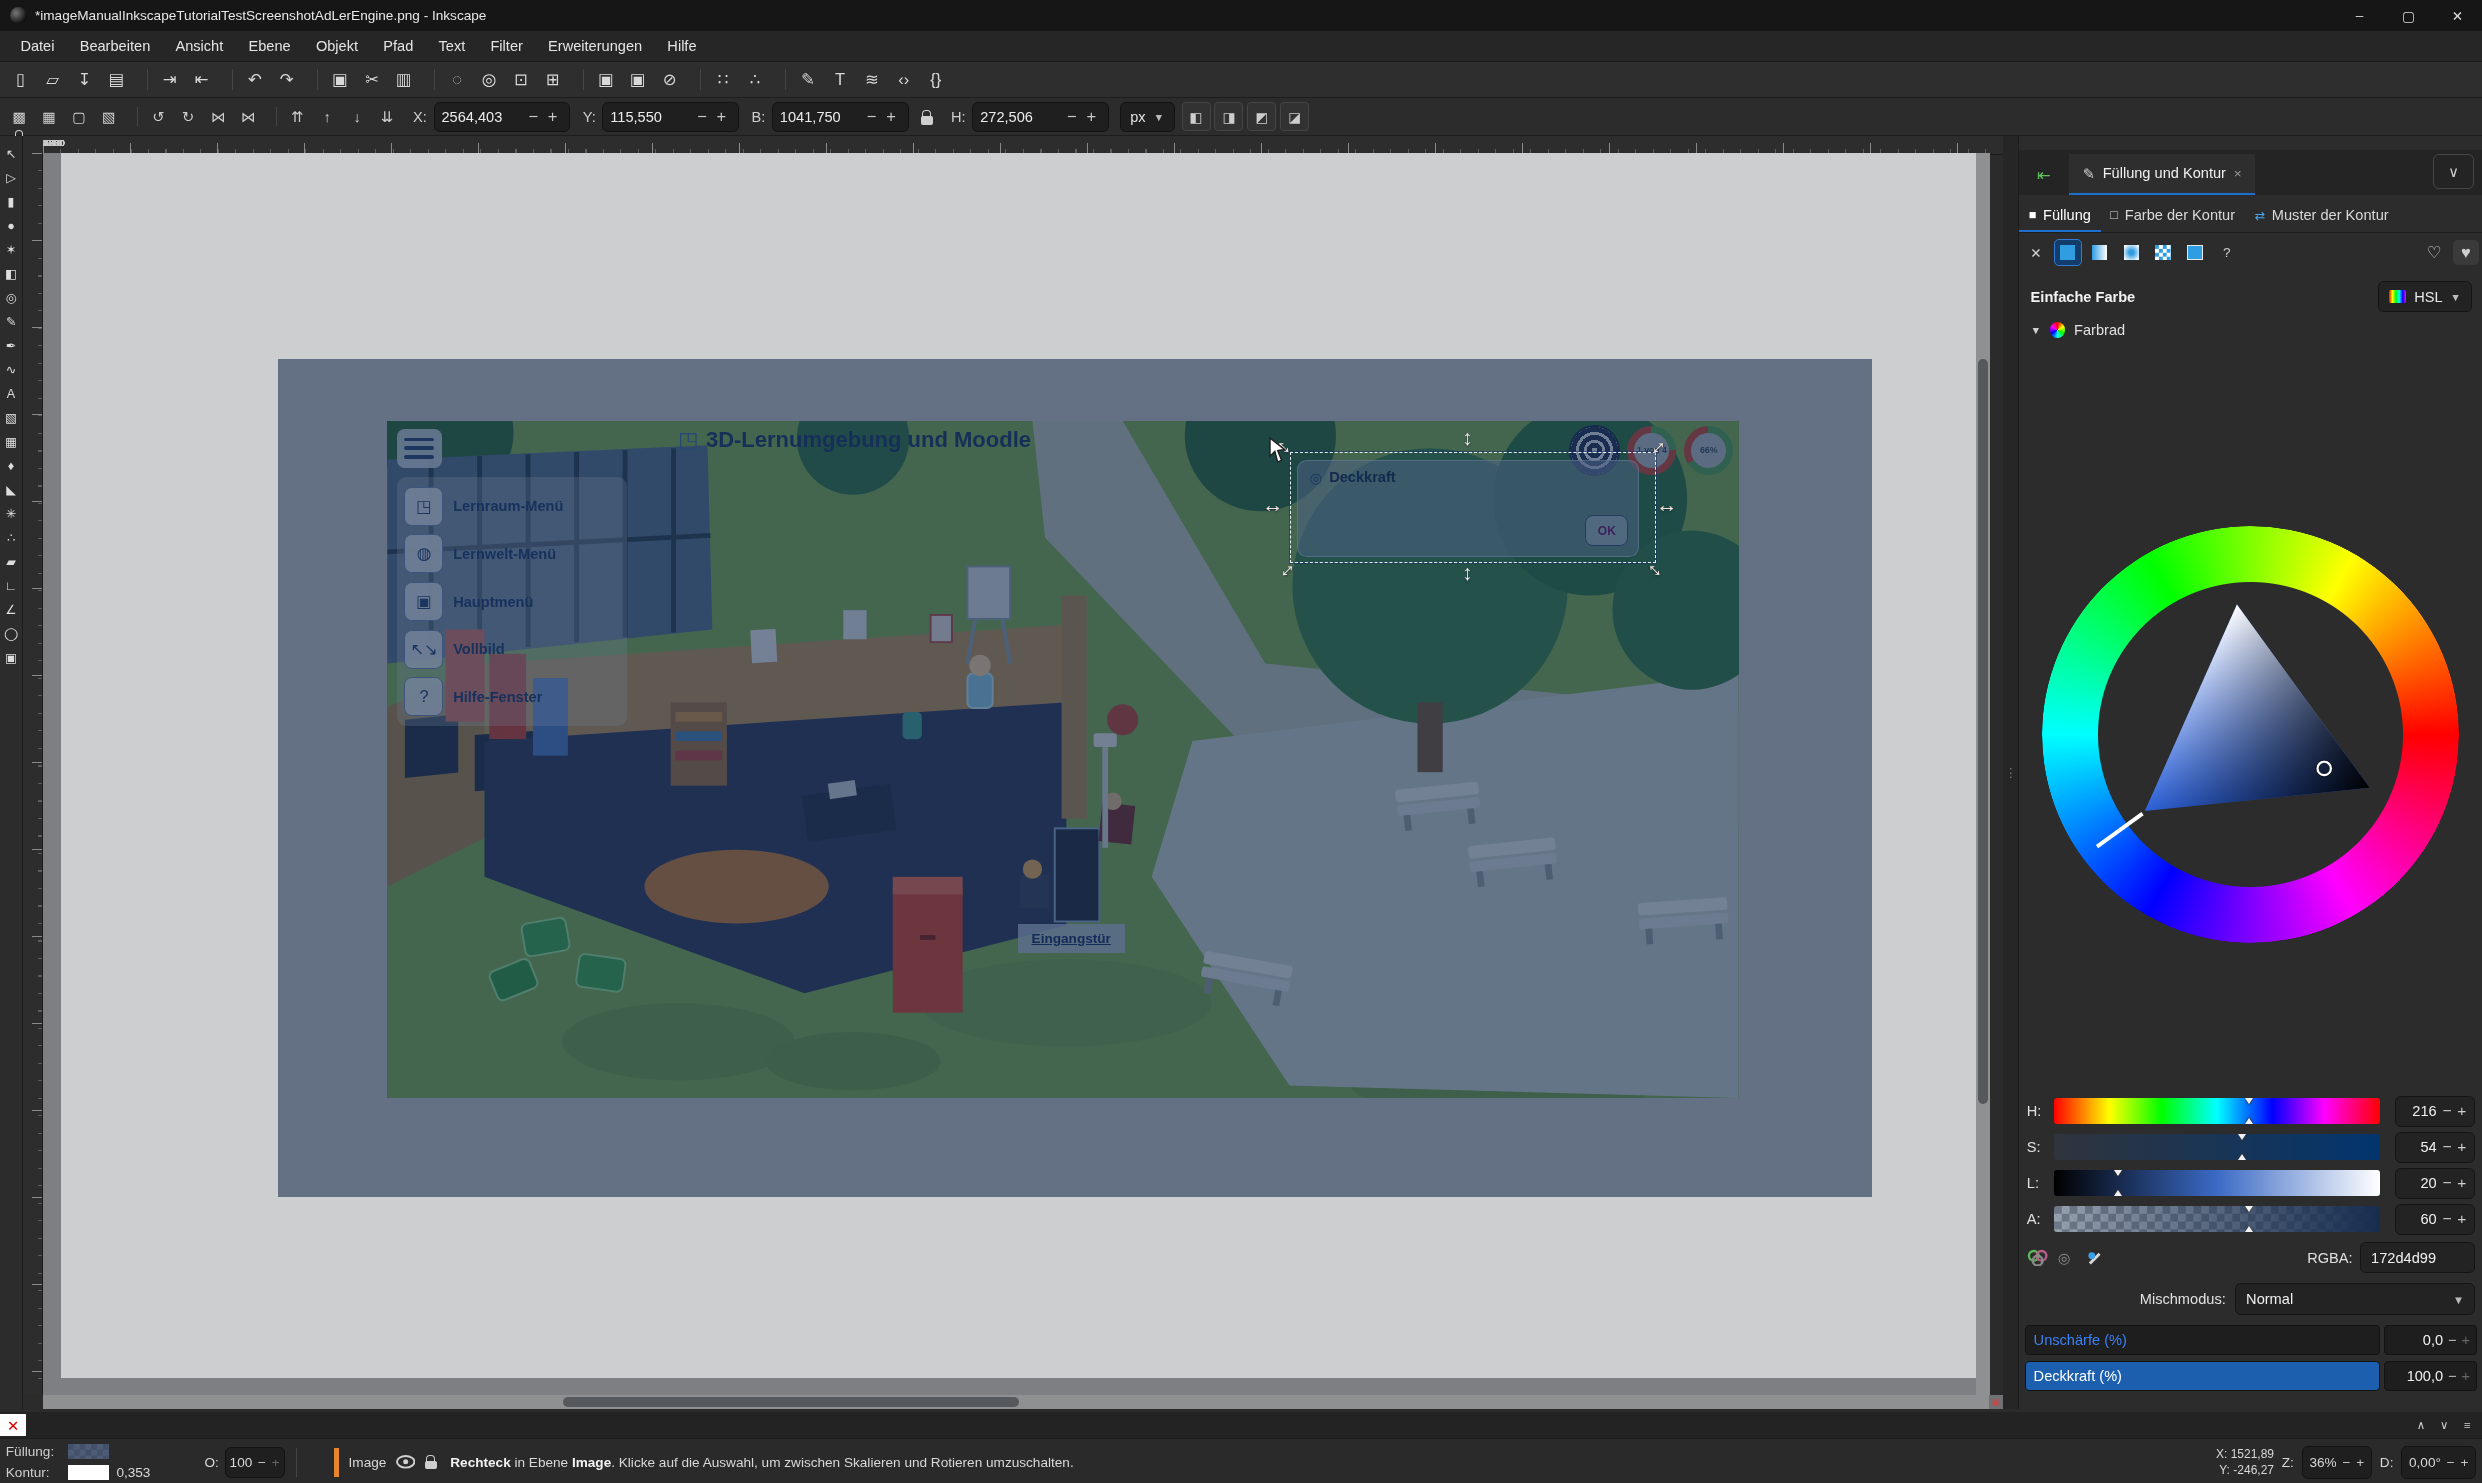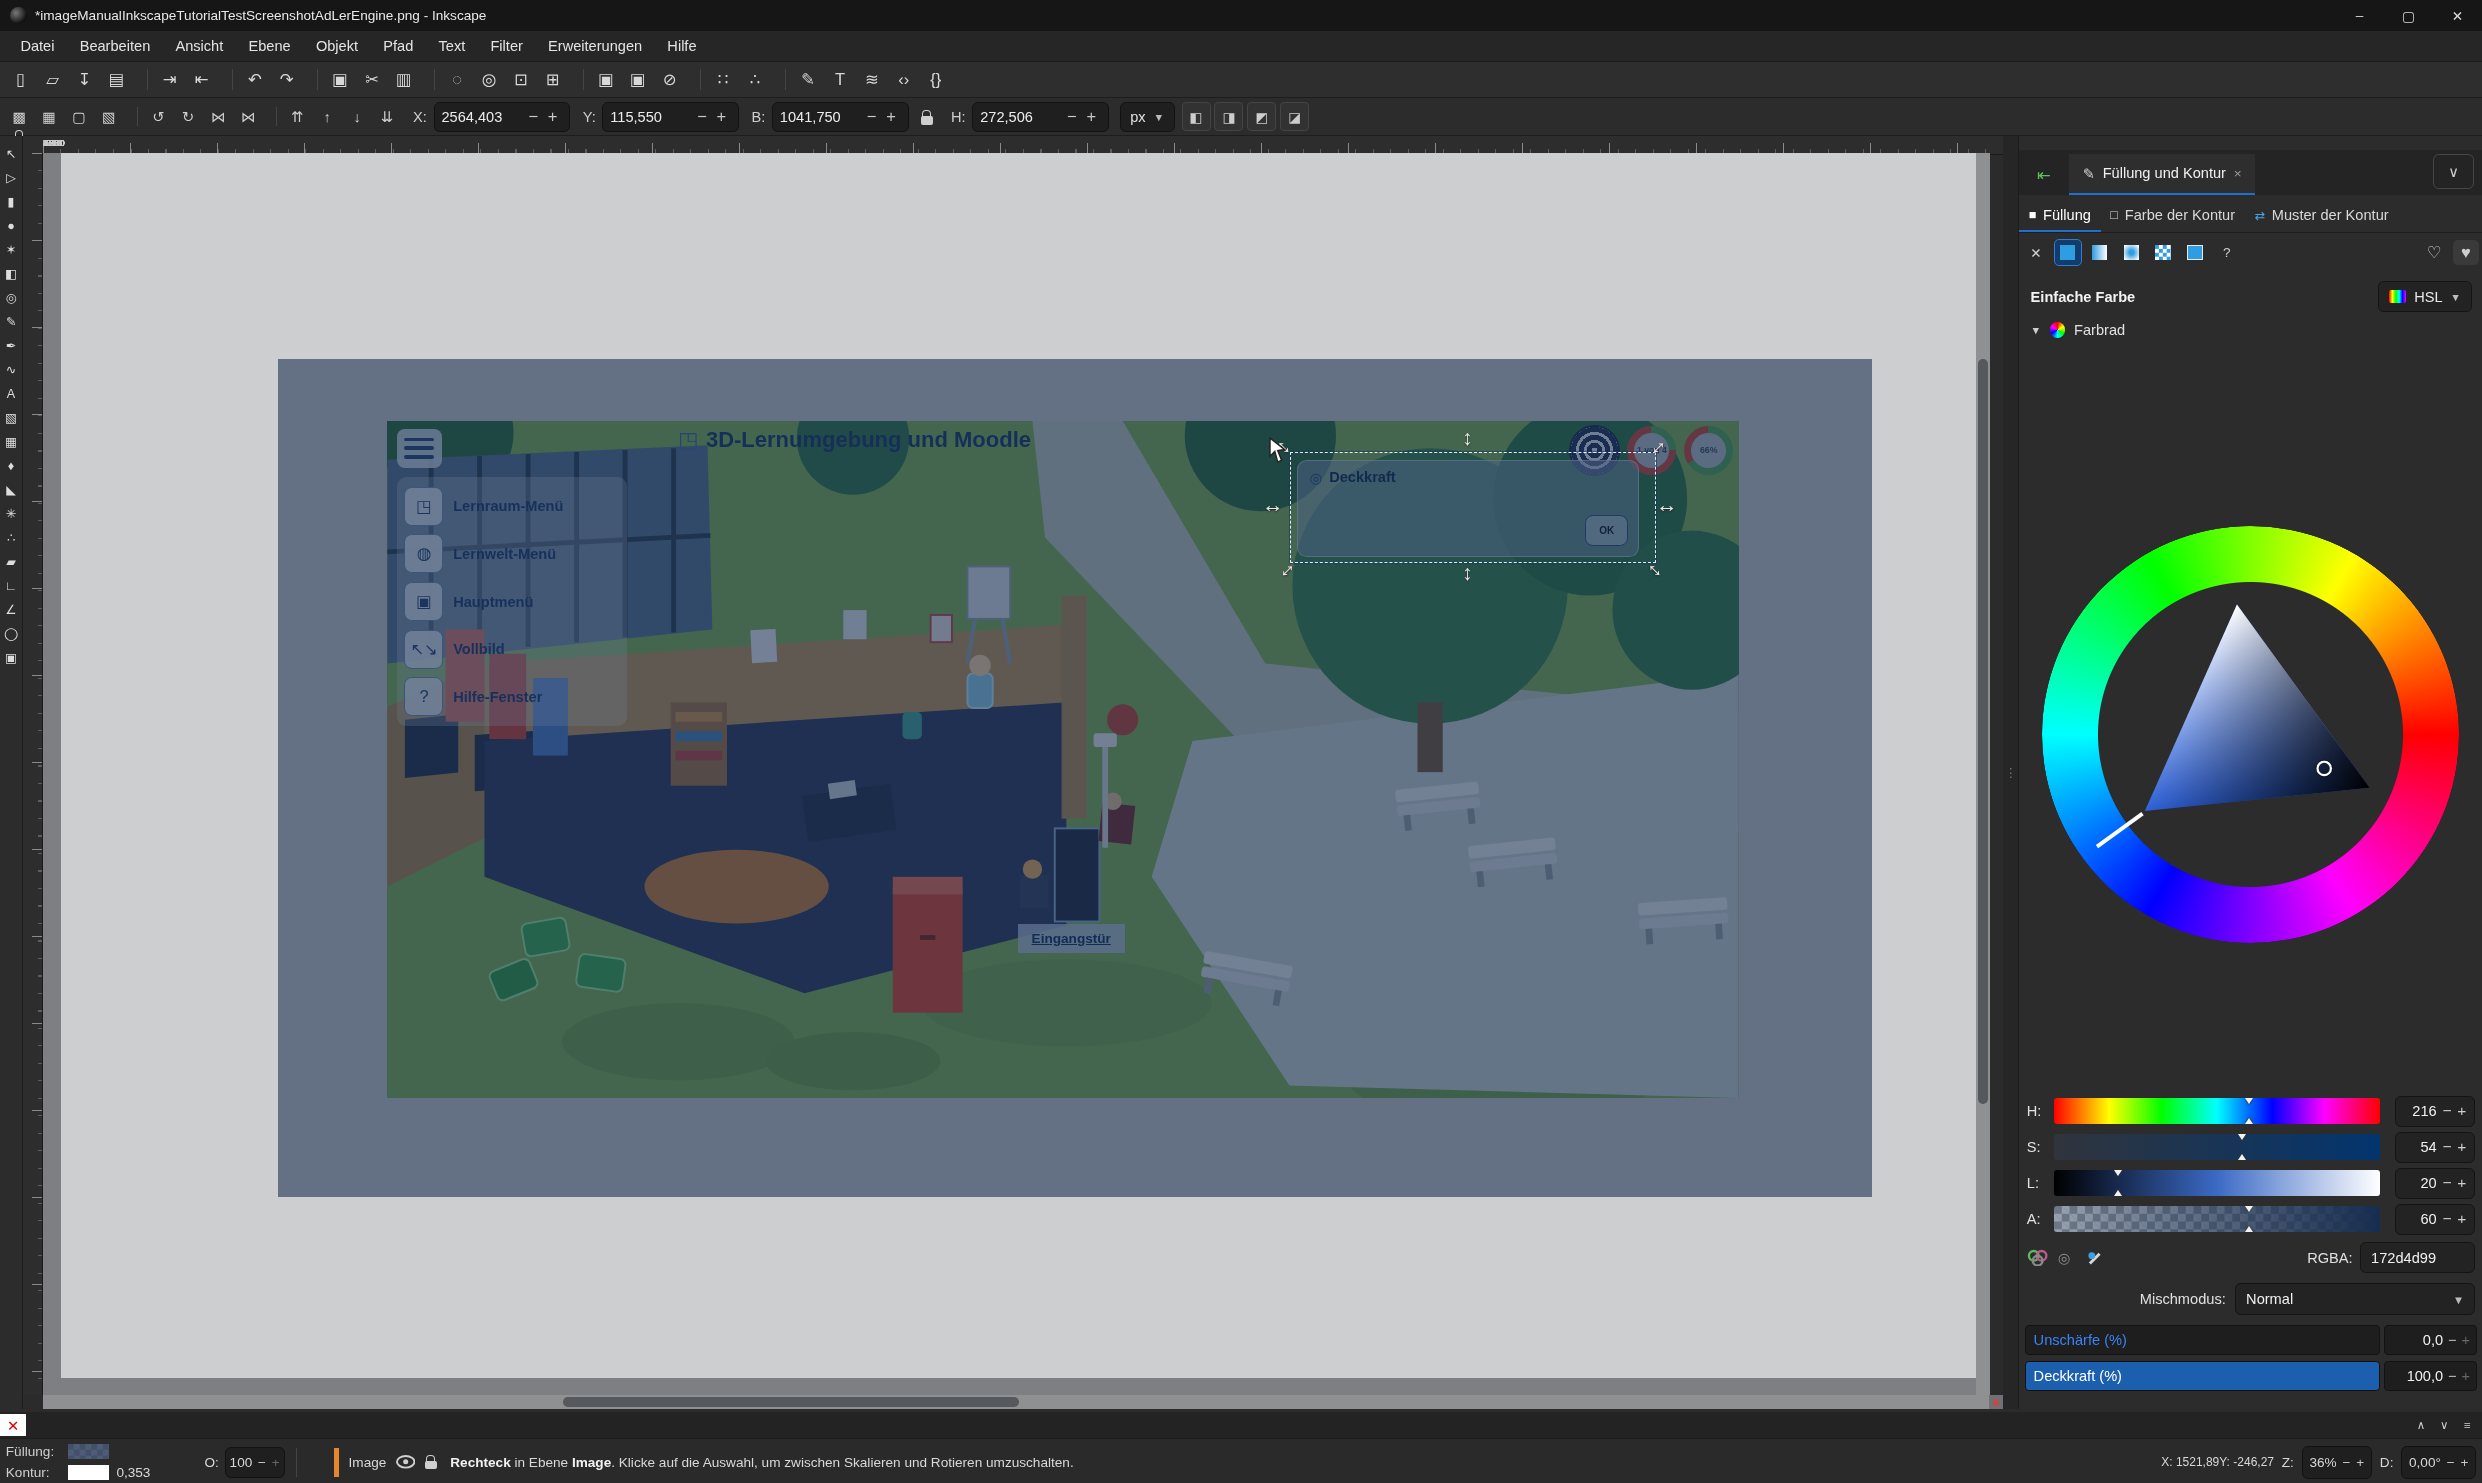--- a/index.html
+++ b/index.html
@@ -68,21 +68,21 @@
   .badges{position:absolute;right:5.8px;top:3.9px;display:flex;align-items:center;gap:7.8px;}
   .dartboard{width:47px;height:47px;border-radius:50%;background:repeating-radial-gradient(circle,#e9eef8 0 2.9px,#22365e 2.9px 7.8px);border:2.9px solid #1c2f53;}
   .ring{width:49px;height:49px;border-radius:50%;display:flex;align-items:center;justify-content:center;position:relative;}
   .ring .inner{width:35px;height:35px;border-radius:50%;background:#b9c4cc;display:flex;align-items:center;justify-content:center;font-size:8.7px;font-weight:bold;color:#3a4f66;text-align:center;}
   .ring1{background:conic-gradient(#58a85c 0 25%,#cc4b3f 25% 100%);}
   .ring2{background:conic-gradient(#58a85c 0 66%,#cc4b3f 66% 100%);}
   .lz-panel{position:absolute;left:910px;top:39px;width:342px;height:97px;background:rgba(150,170,205,0.55);border:1px solid rgba(222,234,252,0.55);border-radius:9.7px;padding:7.8px 11.6px;box-sizing:border-box;}
   .lz-title{display:flex;align-items:center;gap:6.8px;font-size:14.6px;font-weight:bold;color:#142d58;}
   .lz-ticon{font-size:14.6px;color:#2a4a80;}
   .lz-body{margin-top:5.8px;font-size:10.2px;line-height:1.5;color:#16305c;width:257px;}
-  .lz-ok{position:absolute;right:9.7px;bottom:9.7px;width:41px;height:29px;border:1.9px solid #37518a;border-radius:7.8px;background:rgba(212,224,246,0.55);color:#0f172a;font-weight:bold;font-size:10px;display:flex;align-items:center;justify-content:center;}
+  .lz-ok{position:absolute;right:9.7px;bottom:9.7px;width:41px;height:29px;border:1.9px solid #37518a;border-radius:7.8px;background:rgba(212,224,246,0.55);color:#701a75;font-weight:bold;font-size:12px;display:flex;align-items:center;justify-content:center;}
   .door-chip{position:absolute;left:631px;top:503px;padding:6.8px 13.6px;background:rgba(188,202,232,0.82);border-radius:0;font-size:13.6px;font-weight:bold;color:#16336b;text-decoration:underline;}
   
   .dock{position:absolute;left:2018px;top:136px;width:464px;height:1273px;background:#2c2c2c;border-left:1px solid #1d1d1d;box-sizing:border-box;font-size:14.6px;}
   .dock-tabs{position:absolute;left:0;top:13.6px;width:464px;height:45px;background:#242424;display:flex;align-items:flex-end;}
   .dtab-icon{width:50px;height:39px;display:flex;align-items:center;justify-content:center;color:#5fbf5f;font-size:16.5px;}
   .dtab{height:39px;display:flex;align-items:center;gap:7.8px;padding:0 13.6px;background:#2e2e2e;border-bottom:2.9px solid #1e6fd0;color:#f0f0f0;}
   .dtab .ticon{color:#cfcfcf;font-size:14.6px;}
   .dtab .tclose{color:#9a9a9a;font-size:13.6px;}
   .dock-chevron{position:absolute;right:7.8px;top:17.5px;width:39px;height:33px;border:1px solid #474747;border-radius:5.8px;display:flex;align-items:center;justify-content:center;color:#cfcfcf;}
   .subtabs{position:absolute;left:0;top:60px;width:464px;height:36px;display:flex;align-items:flex-end;border-bottom:1px solid #1d1d1d;}
@@ -154,21 +154,21 @@
   .fill-swatch>div{position:absolute;inset:0;background:rgba(23,45,77,0.62);}
   .stroke-swatch{width:41px;height:15.5px;background:#fff;}
   .o-group{display:flex;align-items:center;margin-left:54px;gap:5.8px;}
   .o-box{display:flex;align-items:center;background:#1f1f1f;border:1px solid #121212;border-radius:5.8px;height:29px;padding:0 4px;gap:5.8px;}
   .layer-group{display:flex;align-items:center;gap:9.7px;margin-left:25px;}
   .layer-color{width:4.9px;height:29px;background:#e8862d;}
   .sb-sep{width:1px;height:29px;background:#454545;margin:0 11.6px;}
   .hint{margin-left:13.6px;color:#d8d8d8;white-space:nowrap;}
   .hint b{color:#f2f2f2;}
   .sb-right{margin-left:auto;display:flex;align-items:center;gap:7.8px;padding-right:5.8px;}
-  .xy-block{display:flex;align-items:flex-end;font-size:12px;line-height:1.35;color:#d8d8d8;}
+  .xy-block{display:flex;flex-direction:column;align-items:flex-end;font-size:12px;line-height:1.35;color:#d8d8d8;}
   .zd-box{display:flex;align-items:center;background:#1f1f1f;border:1px solid #121212;border-radius:5.8px;height:31px;padding:0 6.8px;gap:5.8px;}
 </style>
 </head>
 <body>
 
 <div class="app">
 
   <div class="titlebar">
     <span class="app-logo"></span>
     <span class="title-text">*imageManualInkscapeTutorialTestScreenshotAdLerEngine.png - Inkscape</span>

